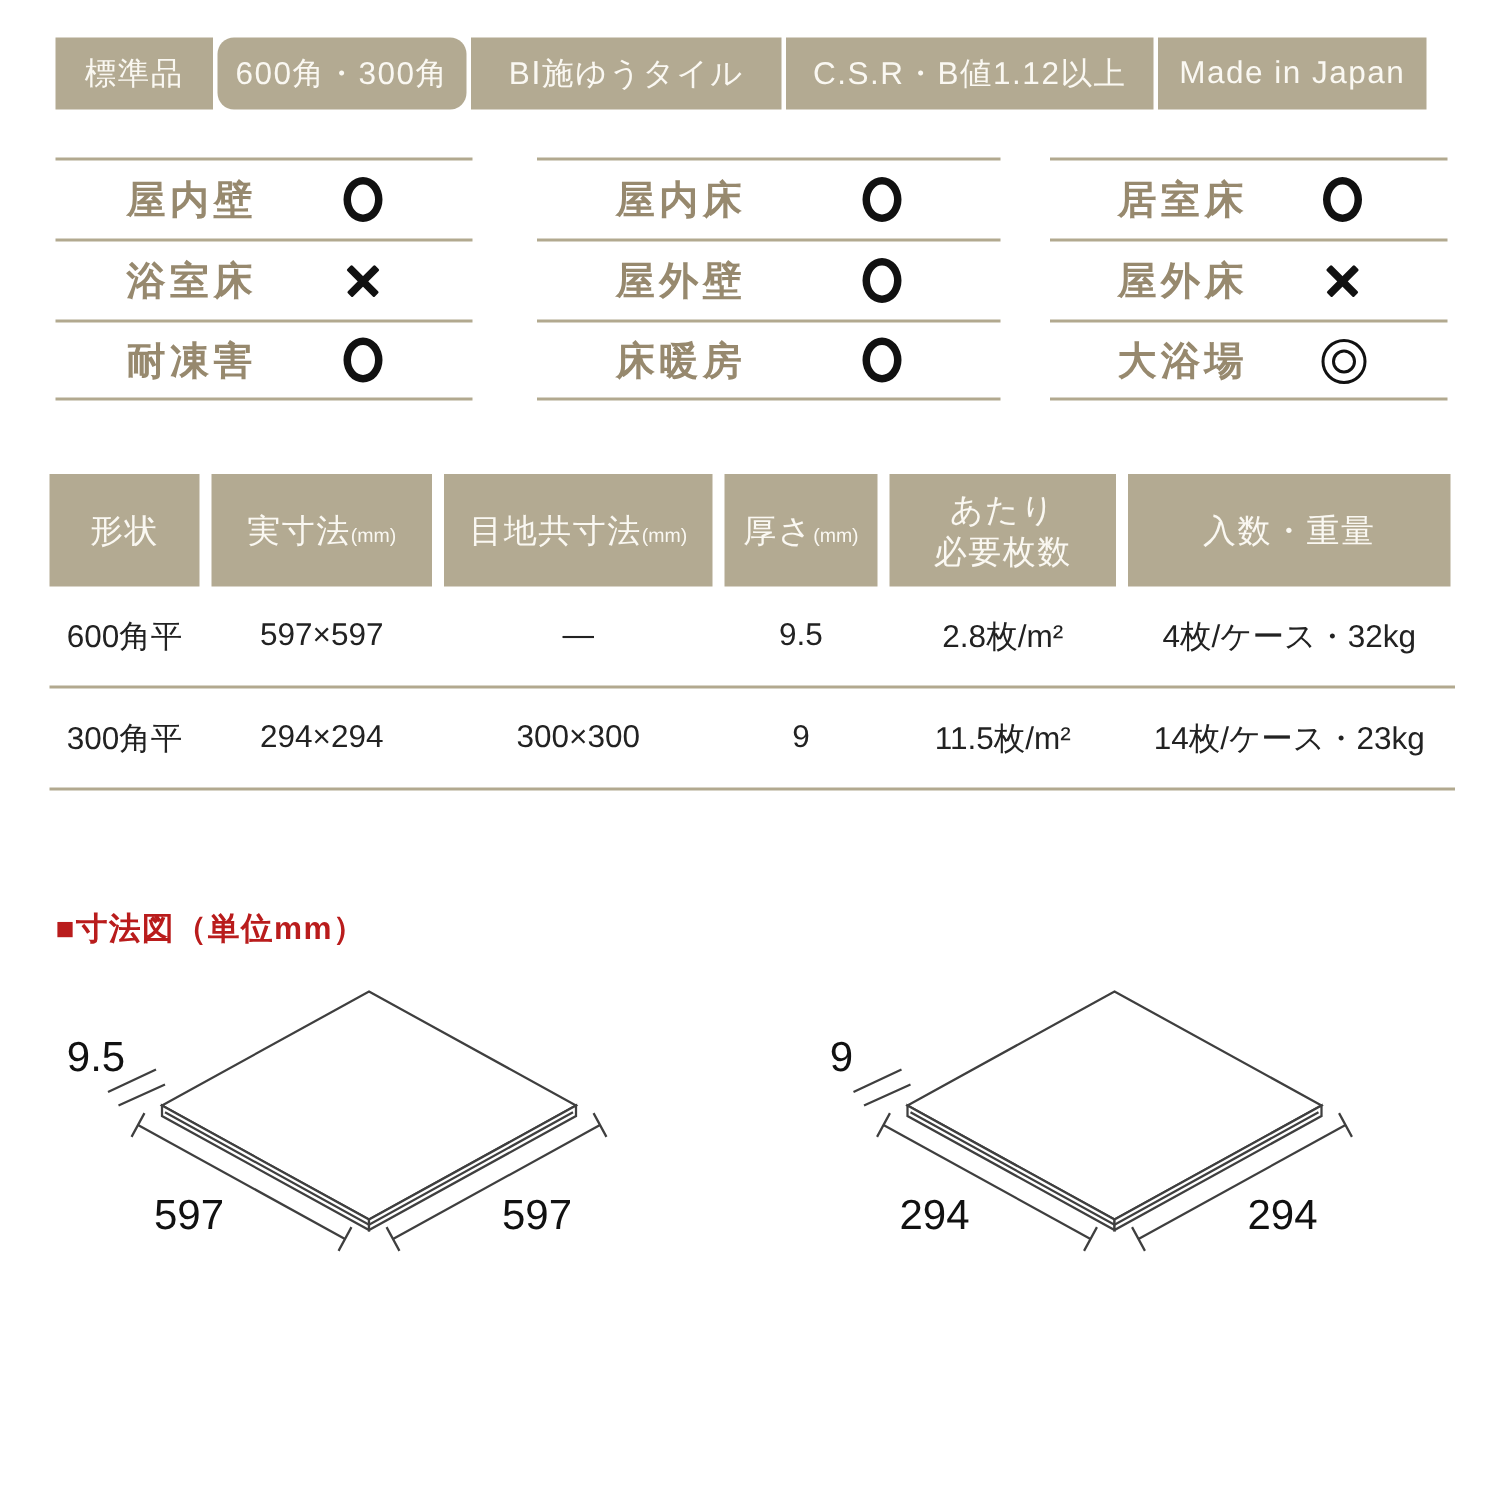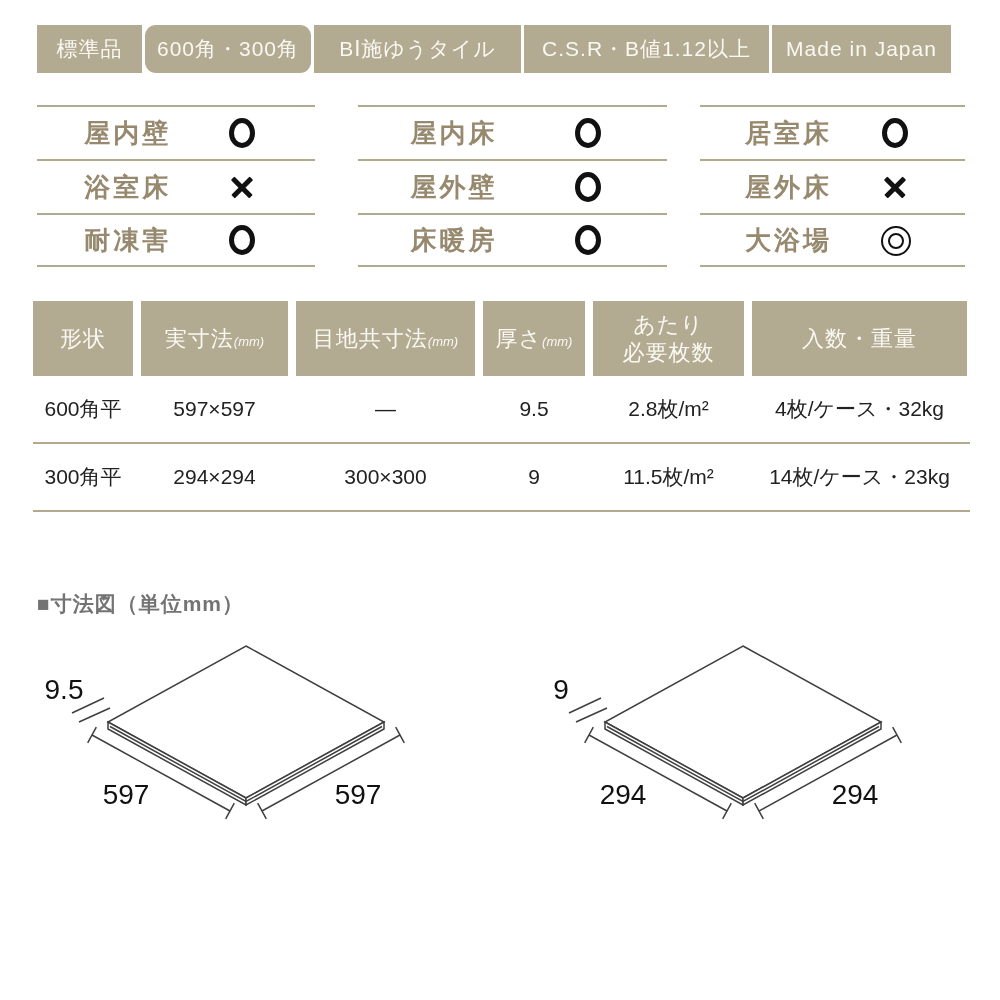--- a/index.html
+++ b/index.html
@@ -35,31 +35,31 @@
     content:""; position:absolute; left:4px; top:15px; width:26px; height:4.5px;
     background:#111; border-radius:1px; }
   .sym[data-symbol="cross"]::before { transform:rotate(45deg); }
   .sym[data-symbol="cross"]::after  { transform:rotate(-45deg); }
   .sym[data-symbol="double-circle"]::before { content:""; position:absolute;
     left:3px; top:3px; width:26px; height:26px; border:2.5px solid #111; border-radius:50%; }
   .sym[data-symbol="double-circle"]::after { content:""; position:absolute;
     left:10px; top:10px; width:12px; height:12px; border:2.5px solid #111; border-radius:50%; }
 
   
-  .spec { margin:34px 0 0 33px; width:937px; }
+  .spec { margin:49px 0 0 33px; width:937px; }
   .tgrid { display:grid; grid-template-columns:100px 147px 179px 102px 151px 215px; column-gap:8px; }
   .th { background:#b3aa92; color:#faf8f2; height:75px; display:flex;
     align-items:center; justify-content:center; font-size:22px; letter-spacing:1px; }
-  .th .unit { font-size:13px; transform:translateY(3px); letter-spacing:0;font-style:italic; }
+  .th .unit { font-size:13px; transform:translateY(3px); letter-spacing:0; }
   .th.two-line { flex-direction:column; line-height:1.25; }
   .trow { height:68px; align-items:center; border-bottom:2px solid #b2a98f; }
   .td { text-align:center; font-size:21px; white-space:nowrap; }
 
   
-  .dim-title { margin:78px 0 0 37px; font-size:21px; font-weight:bold; color:#737373; letter-spacing:1px; }
+  .dim-title { margin:78px 0 0 37px; font-size:21px; font-weight:bold; color:#b91c1c; letter-spacing:1px; }
   .diagrams { display:flex; margin:18px 0 0 40px; gap:121px; }
   .diag { width:376px; height:212px; }
   .diag path, .diag polygon, .diag line { fill:none; stroke:#3f3f3f; stroke-width:1.5; }
   .diag polygon { fill:#ffffff; }
   .diag text { fill:#111; font-size:28px; font-family:"Liberation Sans","DejaVu Sans",sans-serif; }
 </style>
 </head>
 <body>
 
 <div class="badges">

